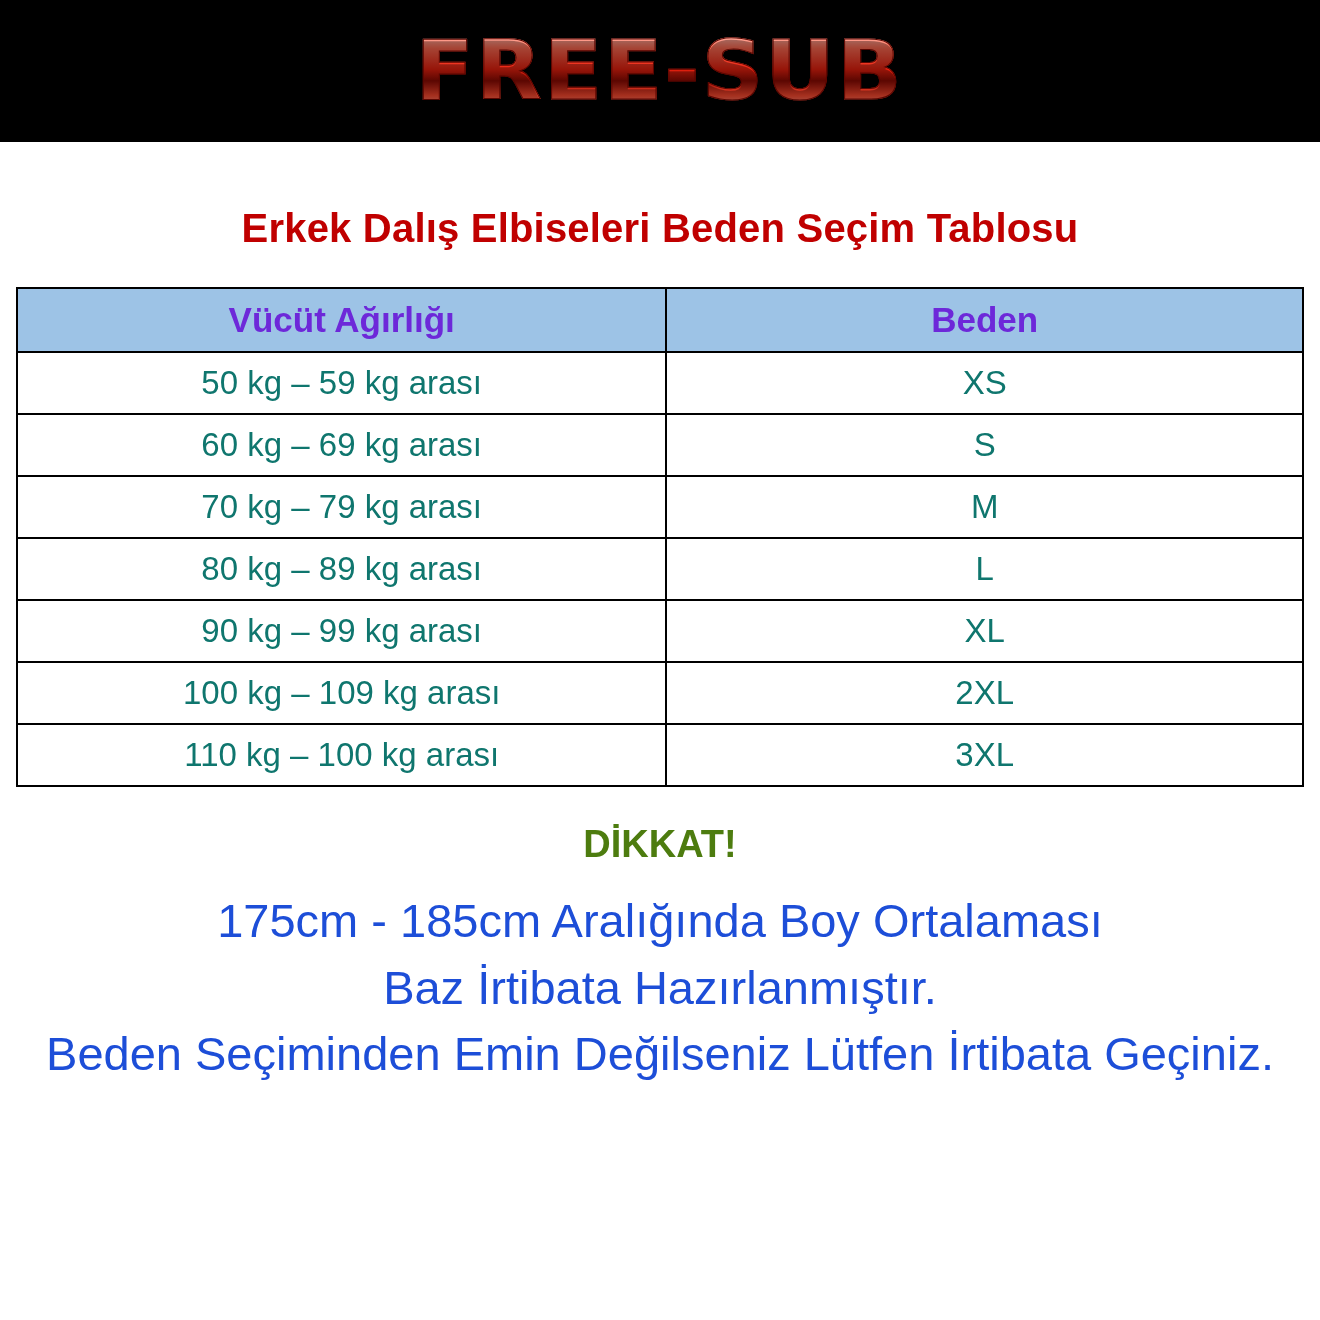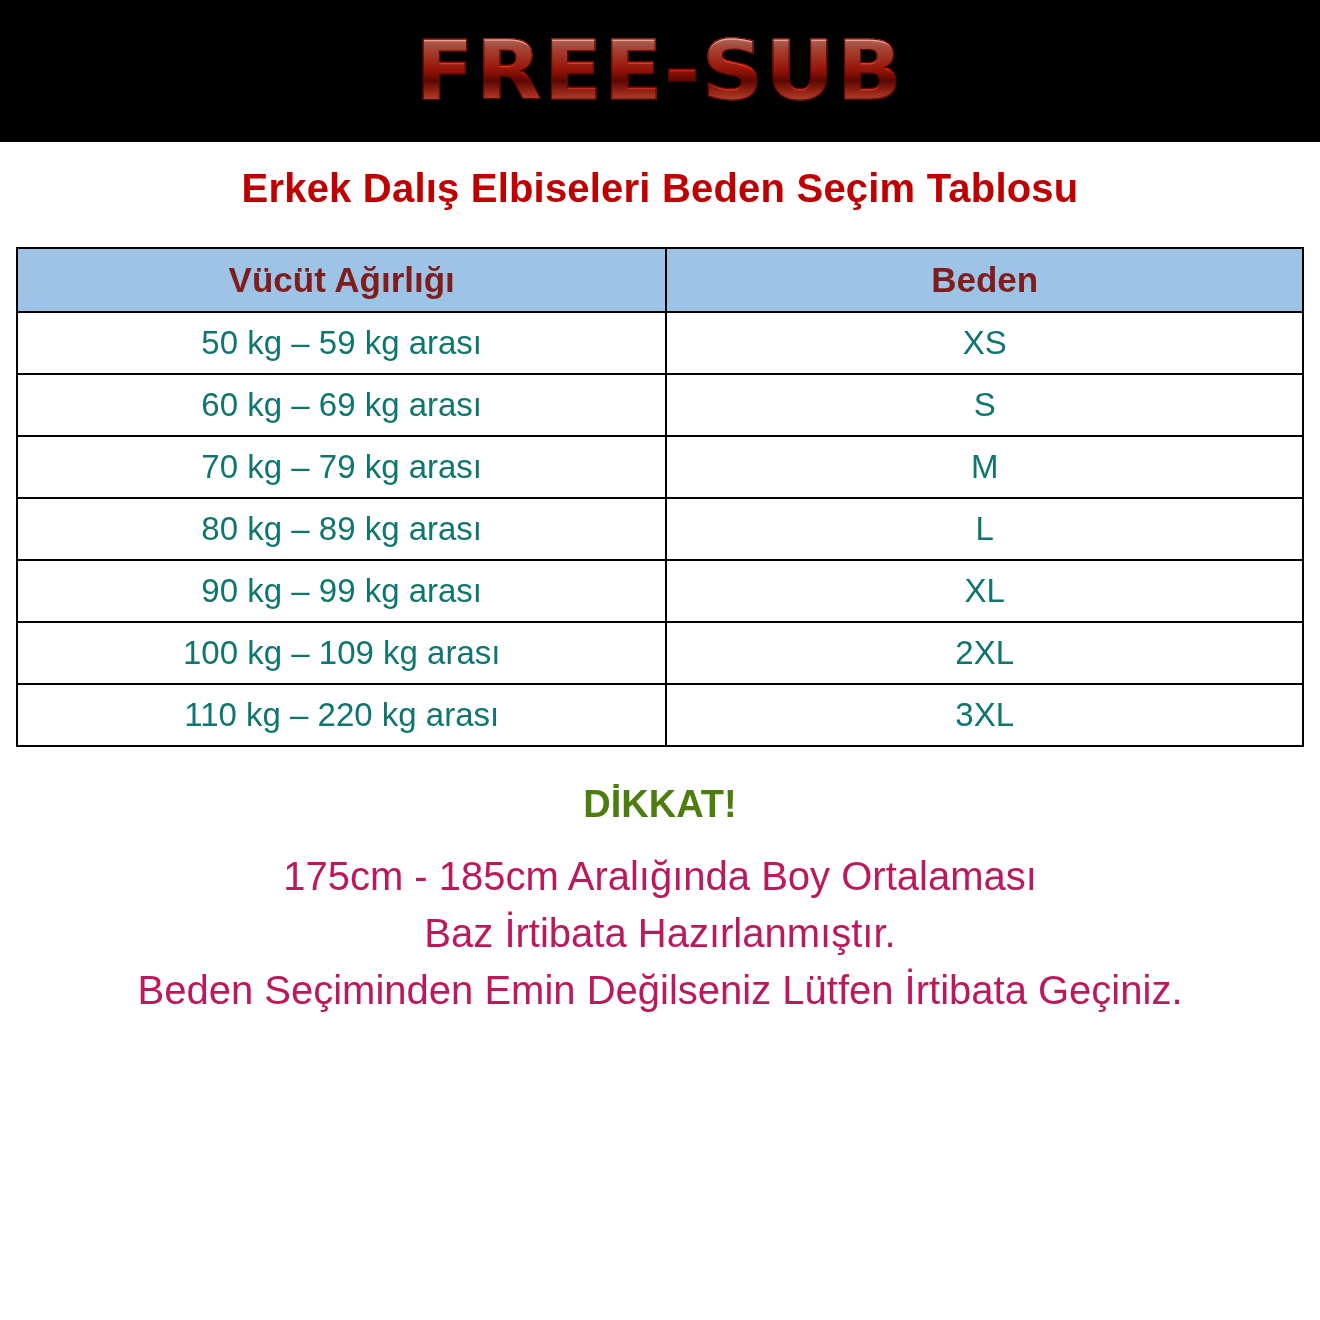--- a/index.html
+++ b/index.html
@@ -50,21 +50,21 @@
   .page {
     padding: 0 16px;
     box-sizing: border-box;
   }
 
   .title {
     text-align: center;
     color: #c00000;
     font-size: 40px;
     font-weight: 700;
-    margin-top: 24px;
+    margin-top: 64px;
     margin-bottom: 36px;
     letter-spacing: 0.2px;
   }
 
   
   table.size-table {
     border-collapse: collapse;
     width: 1288px;
     margin: 0 auto;
     table-layout: fixed;
@@ -74,42 +74,42 @@
     text-align: center;
     font-weight: 400;
     font-size: 33px;
     color: #0f766e;
     height: 60px;
     padding: 0;
     line-height: 1.05;
   }
   table.size-table thead th {
     background: #9dc3e6;
-    color: #7f1d1d;
+    color: #6d28d9;
     font-weight: 700;
     font-size: 35px;
     height: 62px;
   }
   col.col-weight { width: 50.5%; }
   col.col-size   { width: 49.5%; }
 
   
   .notice {
     margin-top: 36px;
     text-align: center;
   }
   .notice-title {
     color: #4d7c0f;
     font-weight: 700;
     font-size: 38px;
     margin-bottom: 22px;
   }
   .notice-line {
-    color: #be185d;
-    font-size: 40px;
+    color: #1d4ed8;
+    font-size: 47px;
     line-height: 1.42;
     font-weight: 400;
   }
 </style>
 </head>
 <body>
 
 <div class="banner">
   <div class="brand">FREE-SUB</div>
 </div>
@@ -148,21 +148,21 @@
       </tr>
       <tr>
         <td>90 kg – 99 kg arası</td>
         <td>XL</td>
       </tr>
       <tr>
         <td>100 kg – 109 kg arası</td>
         <td>2XL</td>
       </tr>
       <tr>
-        <td>110 kg – 220 kg arası</td>
+        <td>110 kg – 100 kg arası</td>
         <td>3XL</td>
       </tr>
     </tbody>
   </table>
 
   <div class="notice">
     <div class="notice-title">DİKKAT!</div>
     <div class="notice-line">175cm - 185cm Aralığında Boy Ortalaması</div>
     <div class="notice-line">Baz İrtibata Hazırlanmıştır.</div>
     <div class="notice-line">Beden Seçiminden Emin Değilseniz Lütfen İrtibata Geçiniz.</div>

